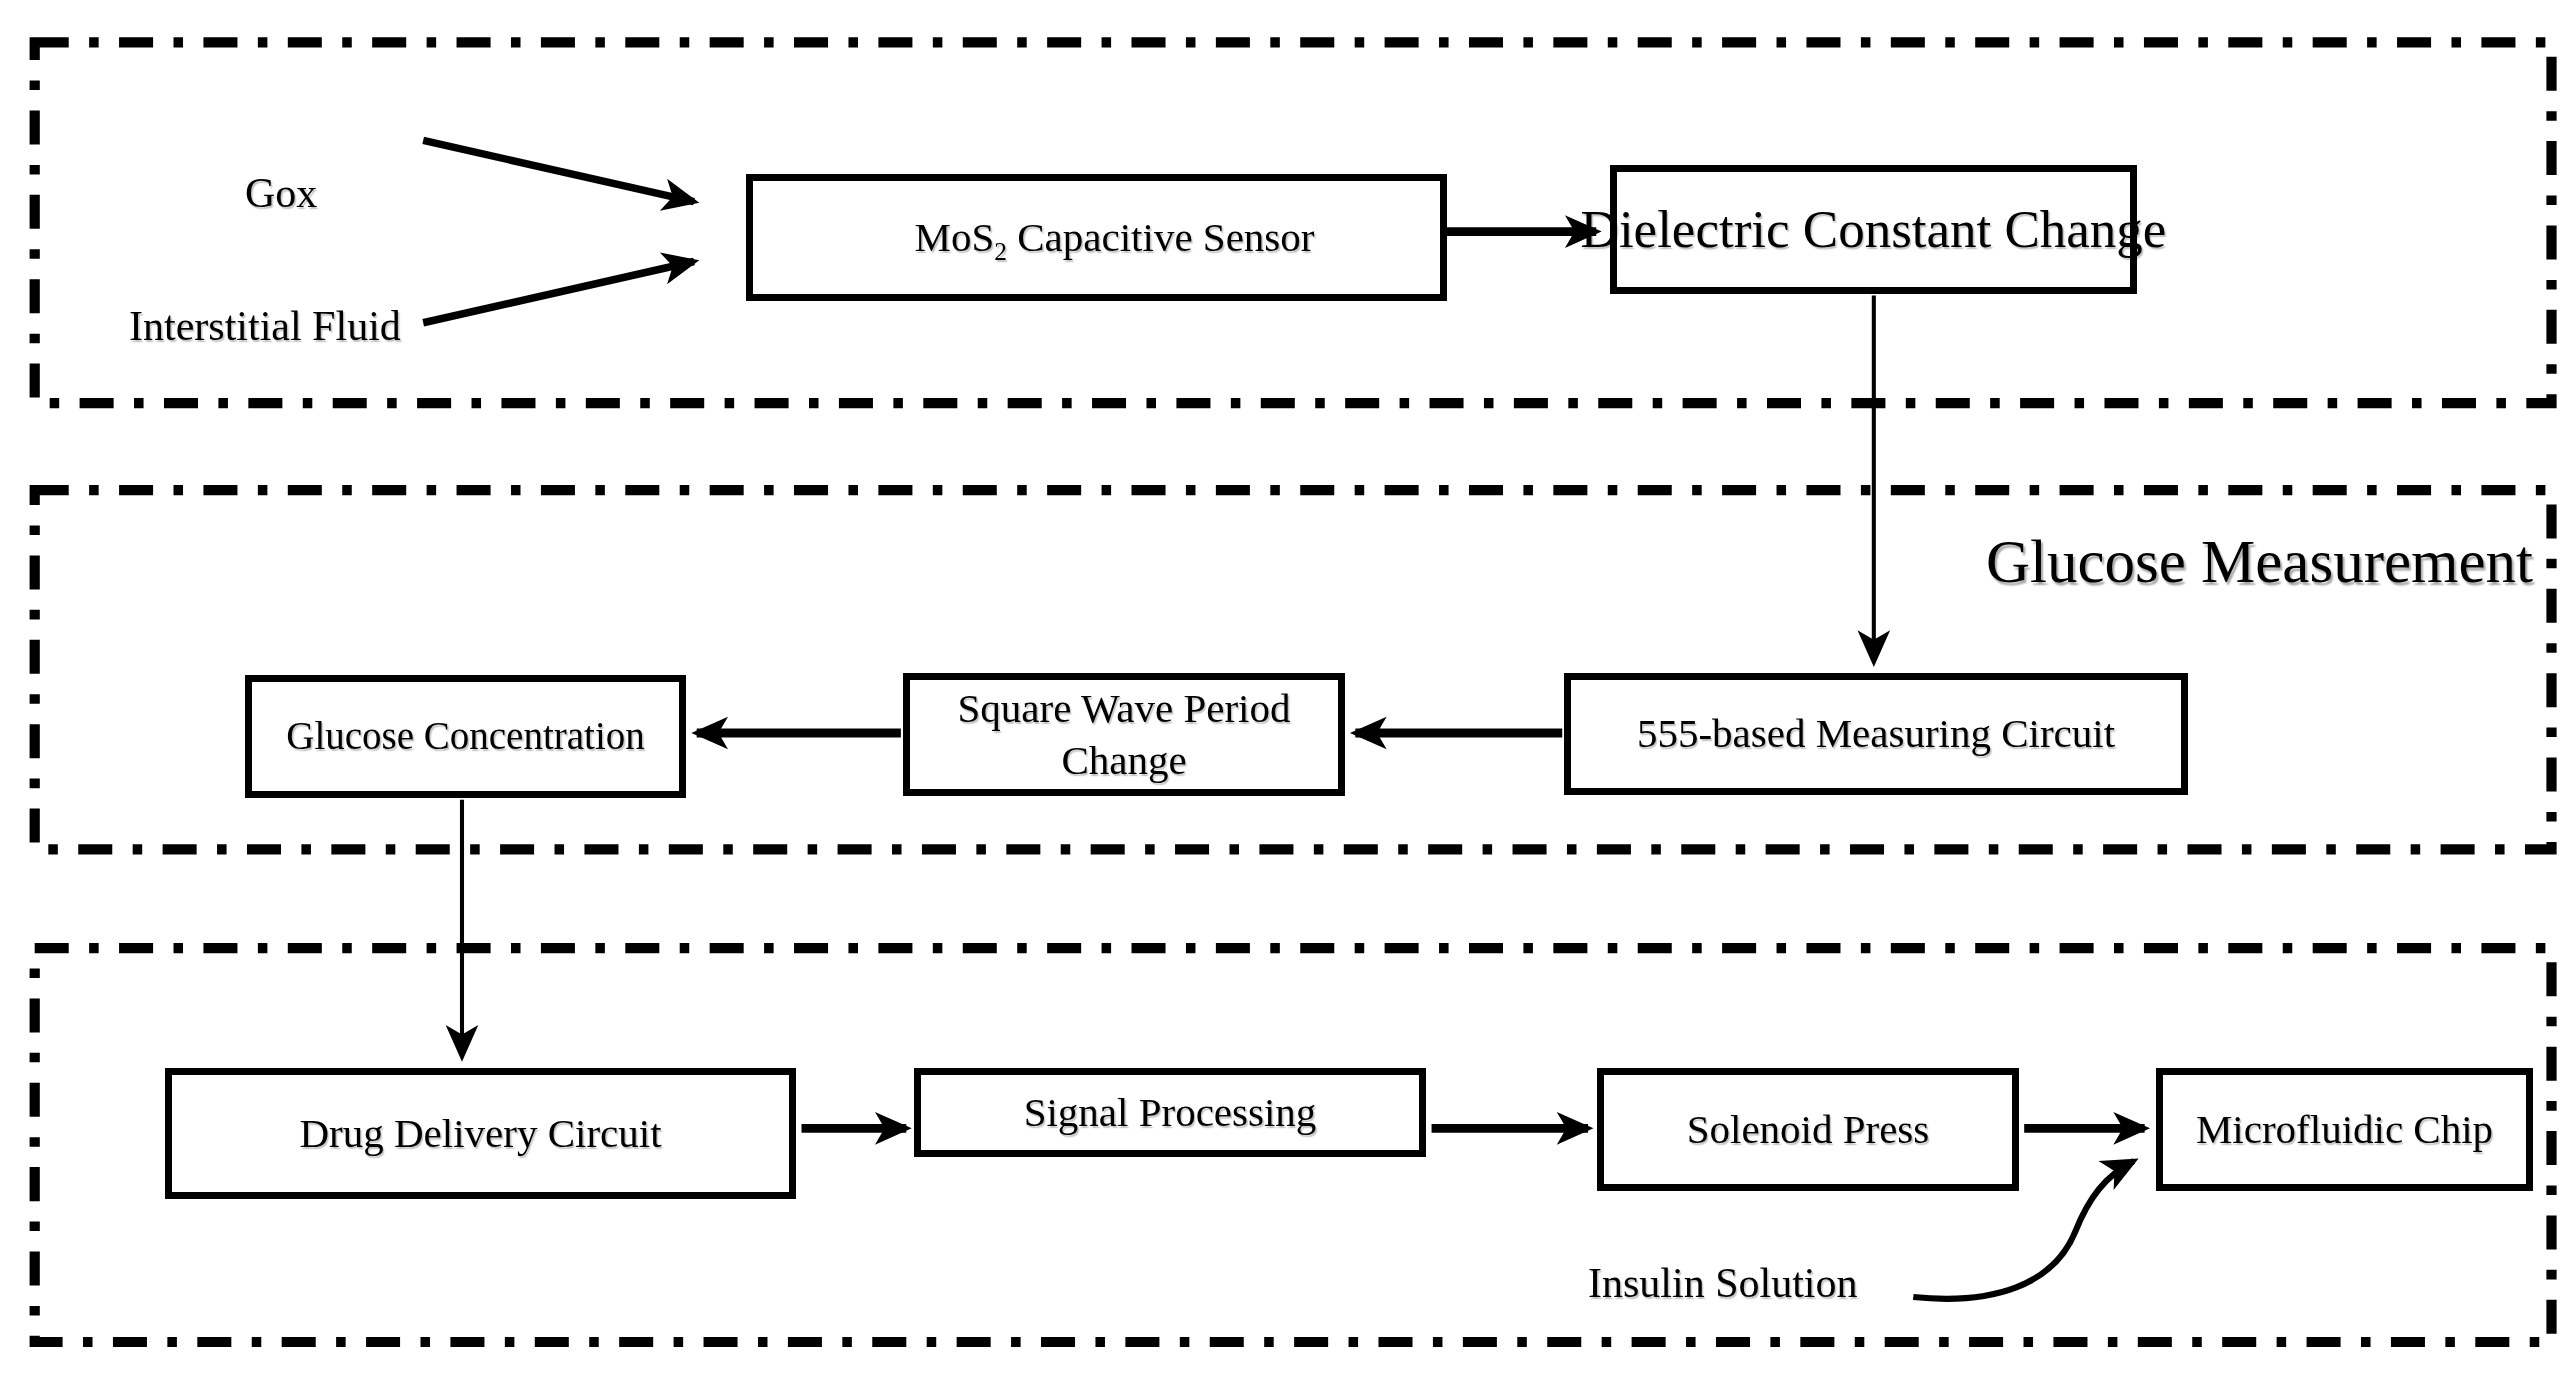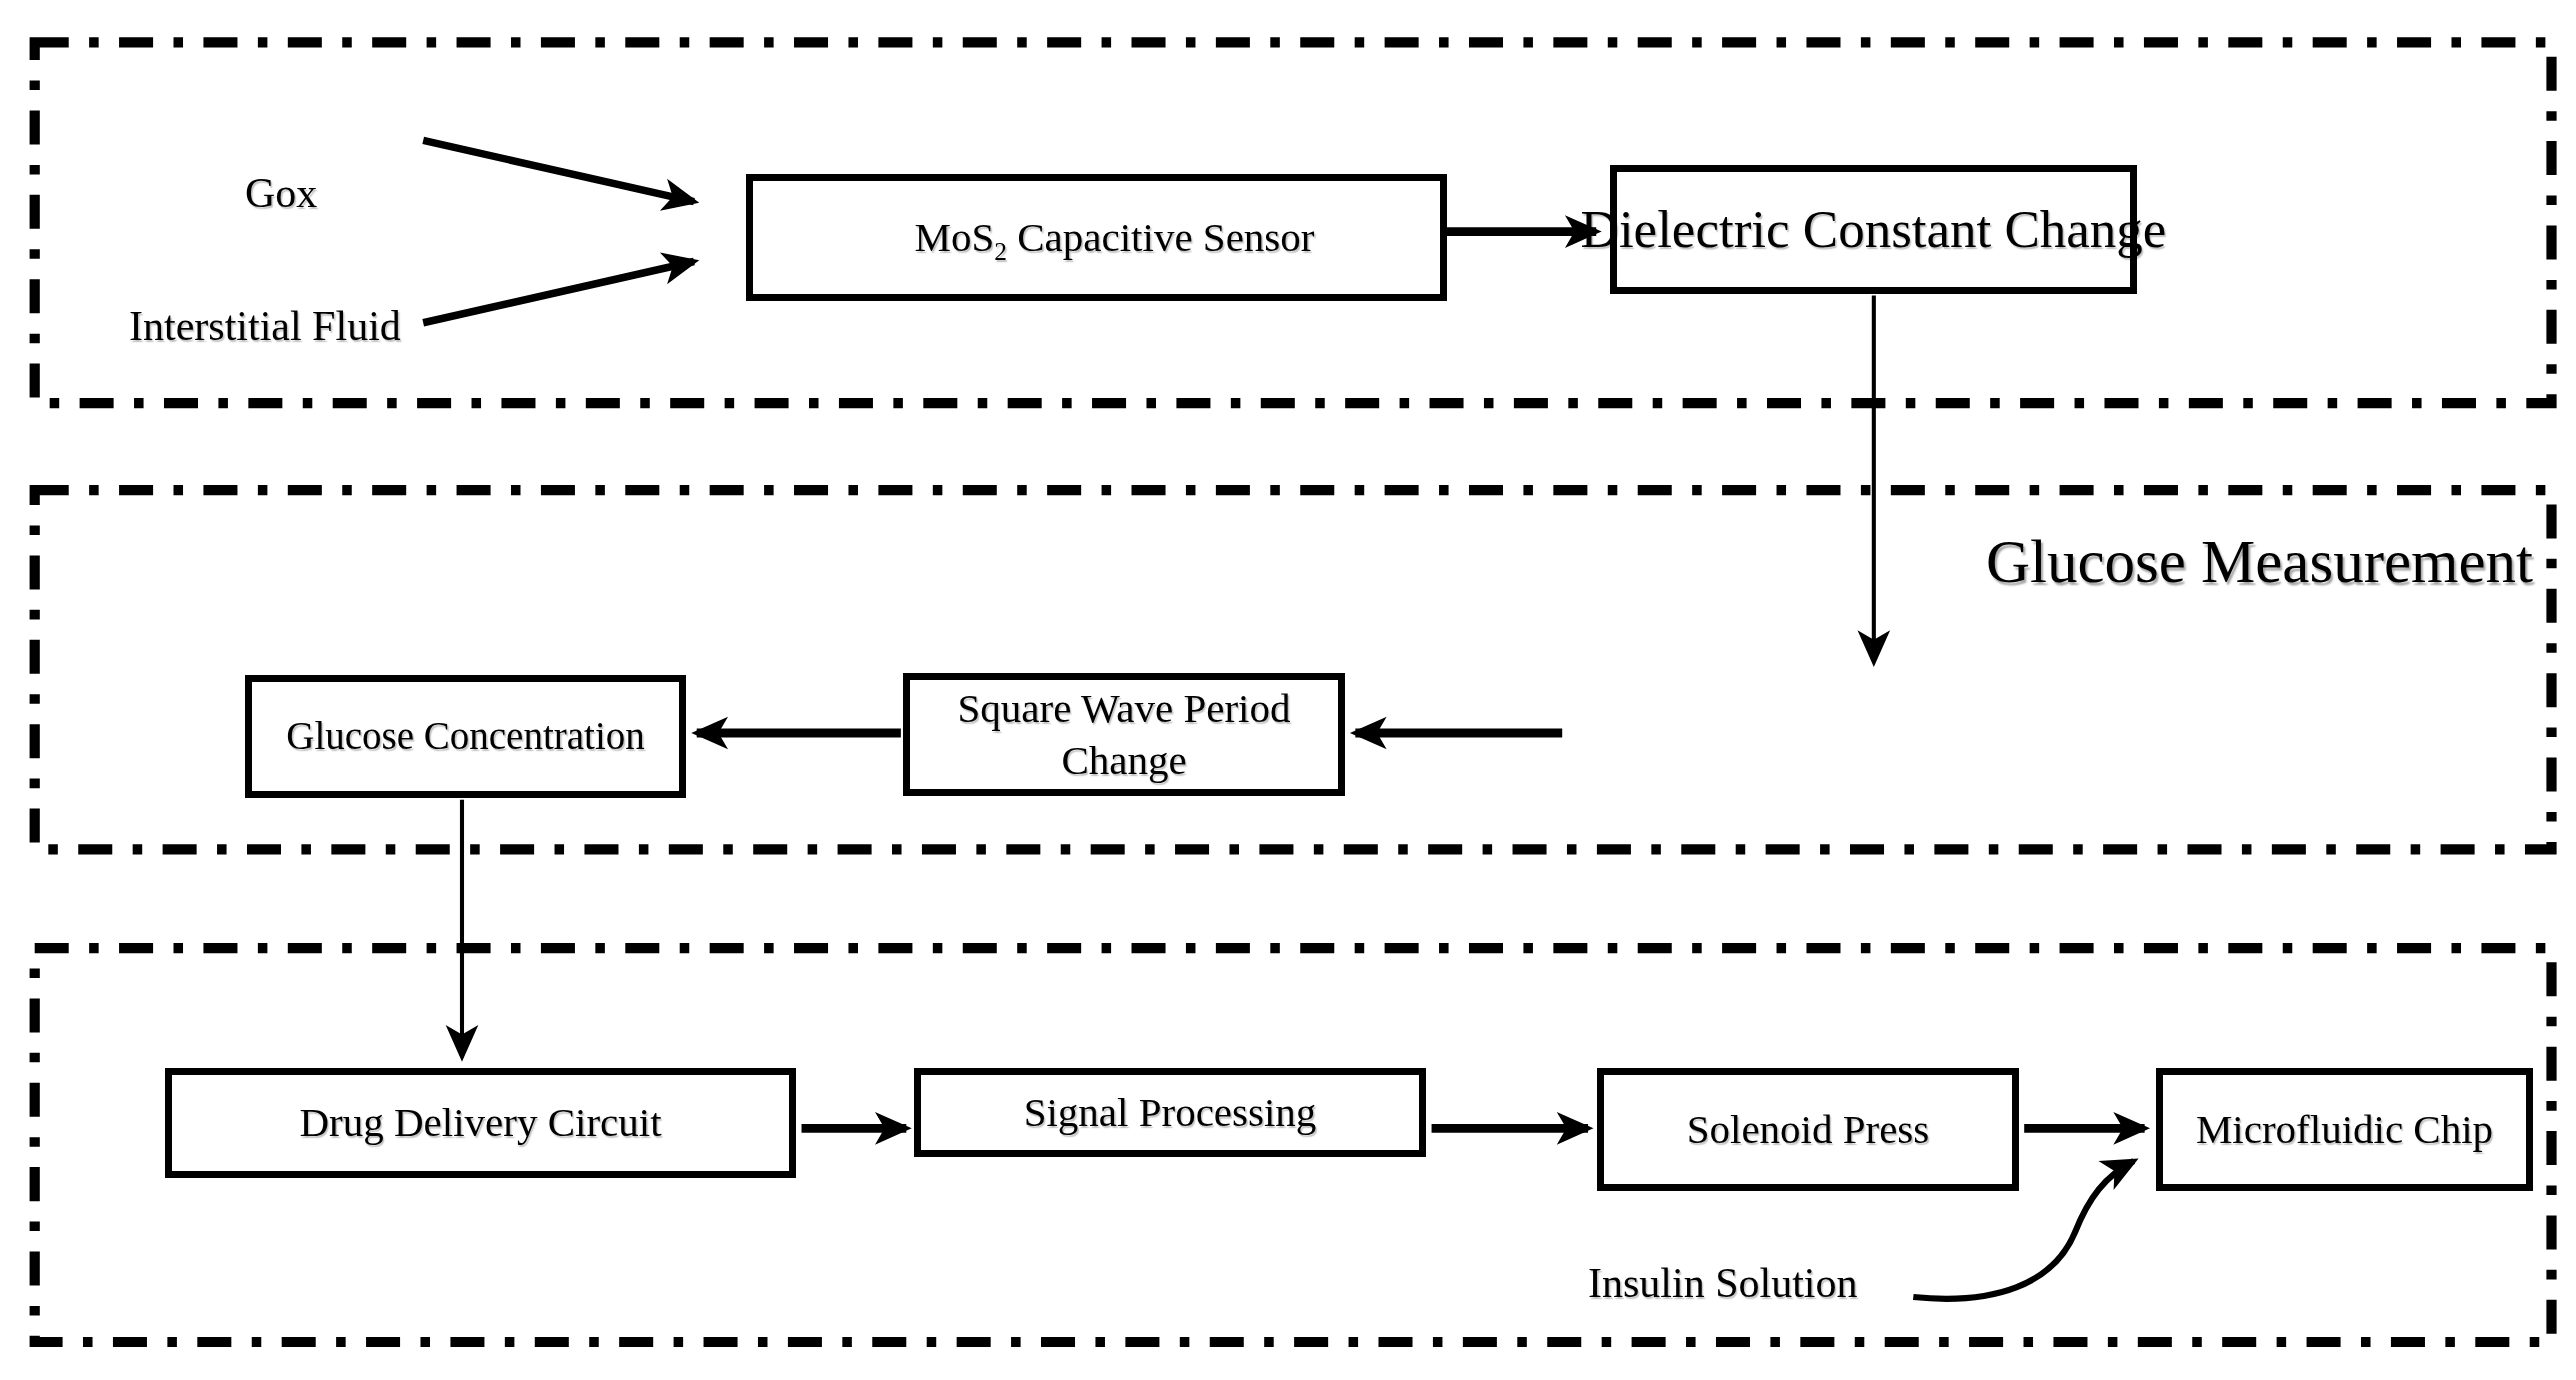--- a/index.html
+++ b/index.html
@@ -79,31 +79,34 @@
   <div class="free-label" style="left:1588px; top:1260px;">Insulin Solution</div>
 
   <div class="node" style="left:746px; top:174px; width:701px; height:127px;padding-left:36px;">
     <span><span>MoS</span><sub>2</sub><span> Capacitive Sensor</span></span>
   </div>
 
   <div class="node" style="left:1610px; top:165px; width:527px; height:129px; font-size:53px;">
     <span>Dielectric Constant Change</span>
   </div>
 
+  <div class="node" style="left:1564px; top:673px; width:624px; height:122px;">
+    <span>555-based Measuring Circuit</span>
+  </div>
 
   <div class="node" style="left:903px; top:673px; width:442px; height:123px;">
     <span>Square Wave Period</span>
     <span>Change</span>
   </div>
 
   <div class="node" style="left:245px; top:675px; width:441px; height:123px; font-size:39px;">
     <span>Glucose Concentration</span>
   </div>
 
-  <div class="node" style="left:165px; top:1068px; width:631px; height:110px;">
+  <div class="node" style="left:165px; top:1068px; width:631px; height:131px;">
     <span>Drug Delivery Circuit</span>
   </div>
 
   <div class="node" style="left:914px; top:1068px; width:512px; height:89px;">
     <span>Signal Processing</span>
   </div>
 
   <div class="node" style="left:2156px; top:1068px; width:377px; height:123px;">
     <span>Microfluidic Chip</span>
   </div>

